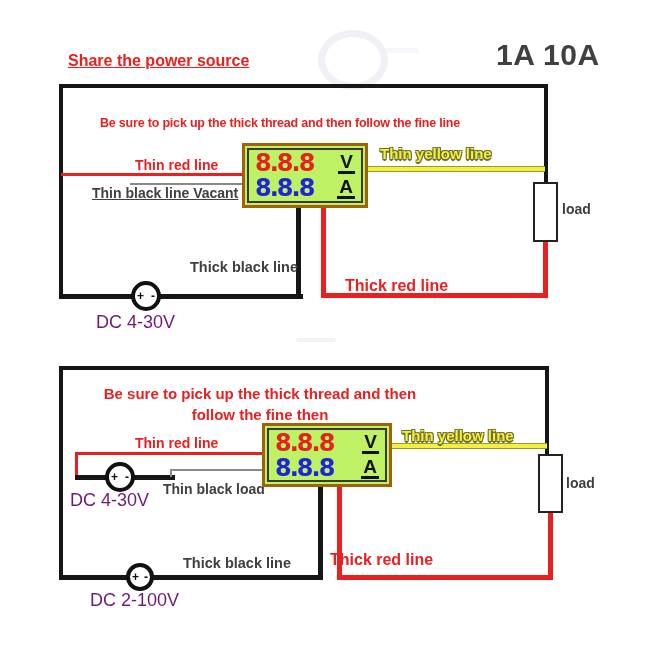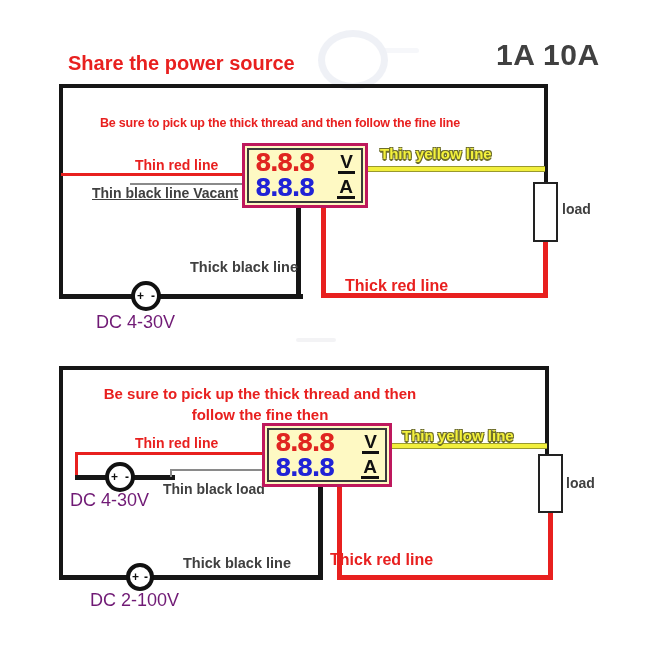--- a/index.html
+++ b/index.html
@@ -11,21 +11,21 @@
   .wire.red{background:#e8201f;}
   .wire.gray{background:#8a8a8a;}
   .wire.yellow{background:#f2ef3d;border-top:1px solid #99992e;border-bottom:1px solid #99992e;box-sizing:border-box;}
   .label{position:absolute;font-weight:bold;white-space:nowrap;color:#404040;line-height:1.1;}
   .label.red{color:#e8201f;}
   .yellow-text{
     color:#f4f13c;
     text-shadow:-1px -1px 0 #6e6e2a,1px -1px 0 #6e6e2a,-1px 1px 0 #6e6e2a,1px 1px 0 #6e6e2a,0 2px 0 #6e6e2a;
   }
   .note{position:absolute;font-weight:bold;color:#e8201f;text-align:center;white-space:nowrap;}
-  .meter{position:absolute;background:#fef9c3;border:3px solid #be185d;padding:2px;box-sizing:border-box;z-index:5;}
+  .meter{position:absolute;background:#bef264;border:3px solid #a16207;padding:2px;box-sizing:border-box;z-index:5;}
   .meter-inner{border:2px solid #3a3a3a;height:100%;box-sizing:border-box;display:flex;flex-direction:column;justify-content:center;padding:0 6px;}
   .meter-row{display:flex;align-items:center;justify-content:space-between;line-height:1;height:26px;}
   .digits{font-family:"DejaVu Sans",sans-serif;font-size:24px;font-weight:bold;letter-spacing:-2px;}
   .digits.v{color:#e02520;}
   .digits.a{color:#2023d6;}
   .unit{font-size:19px;font-weight:bold;color:#111;border-bottom:3px solid #111;padding:0 2px;line-height:1.0;}
   .load-box{position:absolute;width:25px;background:#fff;border:2px solid #222;box-sizing:border-box;z-index:4;}
   .battery{position:absolute;border-radius:50%;background:#fff;border:4px solid #111;box-sizing:border-box;z-index:6;
     display:flex;align-items:center;justify-content:space-between;padding:0 2px;}
   .battery span{font-size:12px;font-weight:bold;color:#111;line-height:1;}
@@ -34,21 +34,21 @@
   .wm-dash{position:absolute;border-radius:3px;opacity:0.55;}
 </style>
 </head>
 <body>
 
 <div id="canvas">
 
   <div class="watermark" style="left:318px;top:30px;width:56px;height:46px;border:7px solid #dfe3ee;"></div>
   <div class="wm-dash" style="left:383px;top:48px;width:36px;height:5px;background:#eef0f5;"></div>
 
-  <div class="label red" style="left:68px;top:52px;font-size:20px;">Share the power source</div>
+  <div class="label red" style="left:68px;top:52px;font-size:16px;text-decoration:underline;">Share the power source</div>
   <div class="label" style="left:496px;top:38px;font-size:30px;letter-spacing:0.5px;">1A 10A</div>
 
   <div>
 
     <div class="wire" style="left:59px;top:84px;width:489px;height:4px;"></div>
     <div class="wire" style="left:59px;top:84px;width:4px;height:215px;"></div>
     <div class="wire" style="left:544px;top:84px;width:4px;height:100px;"></div>
 
     <div class="note" style="left:60px;top:116px;width:440px;font-size:12.5px;letter-spacing:-0.2px;">Be sure to pick up the thick thread and then follow the fine line</div>
 

